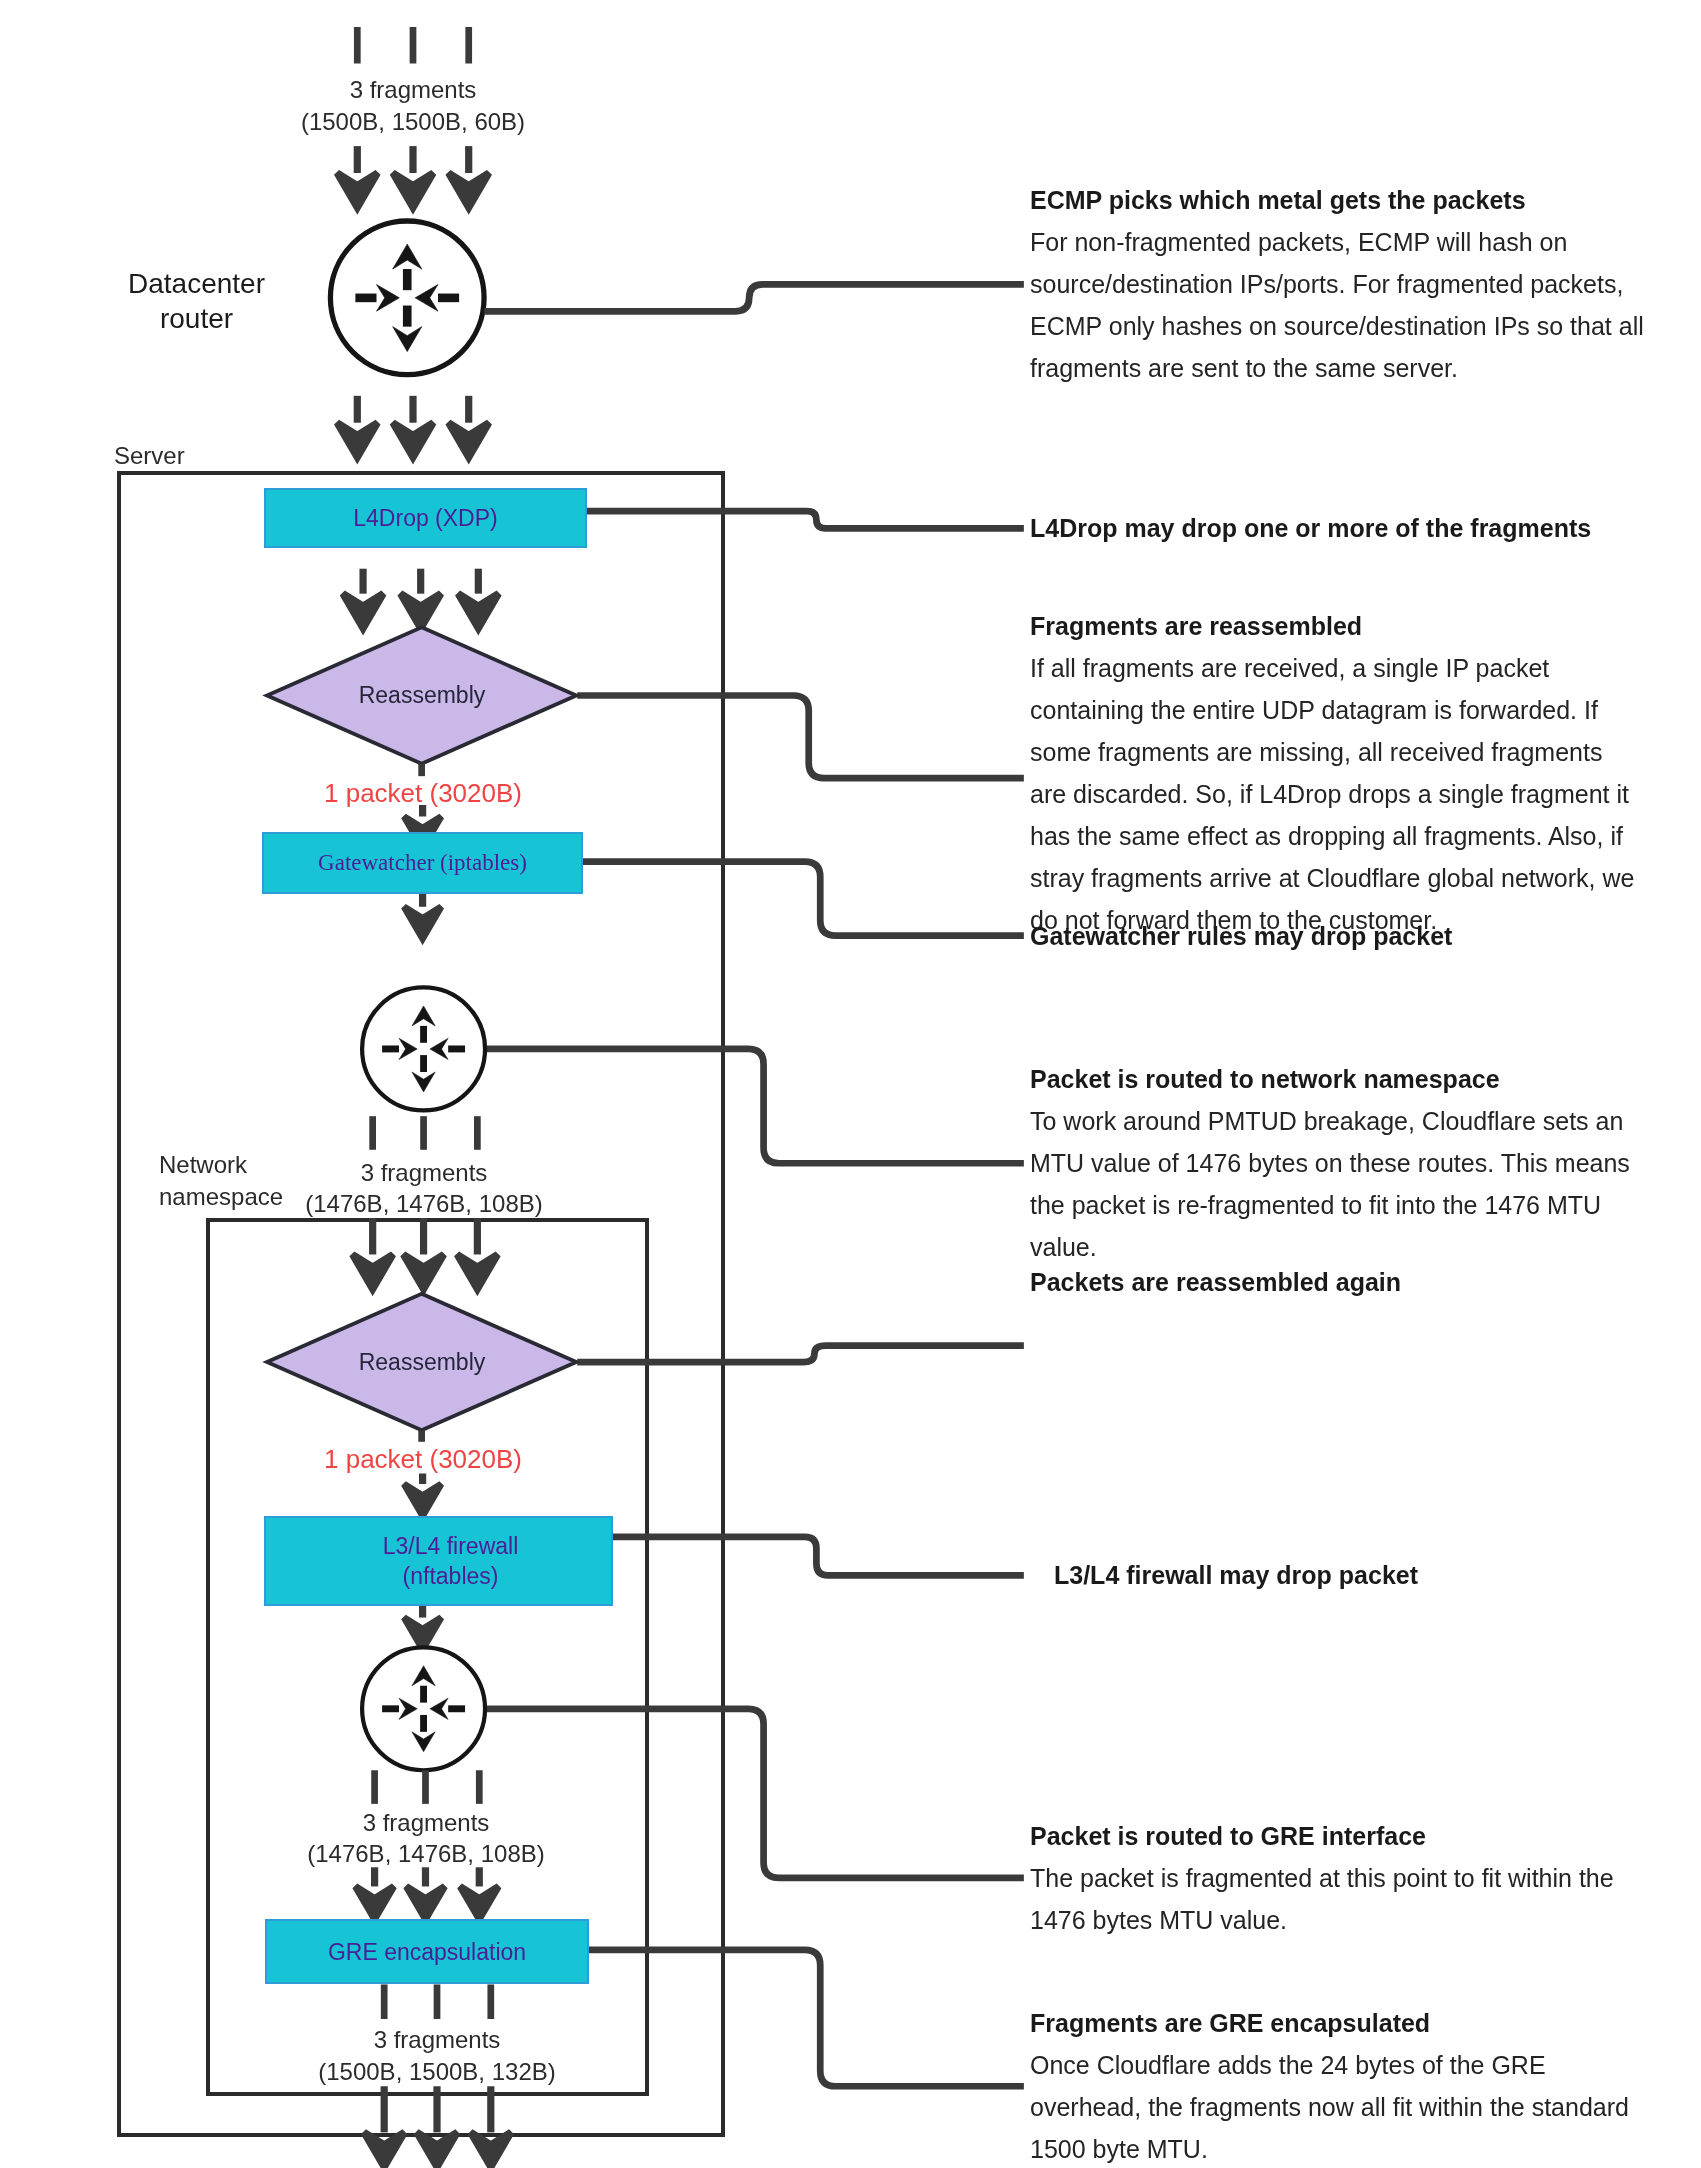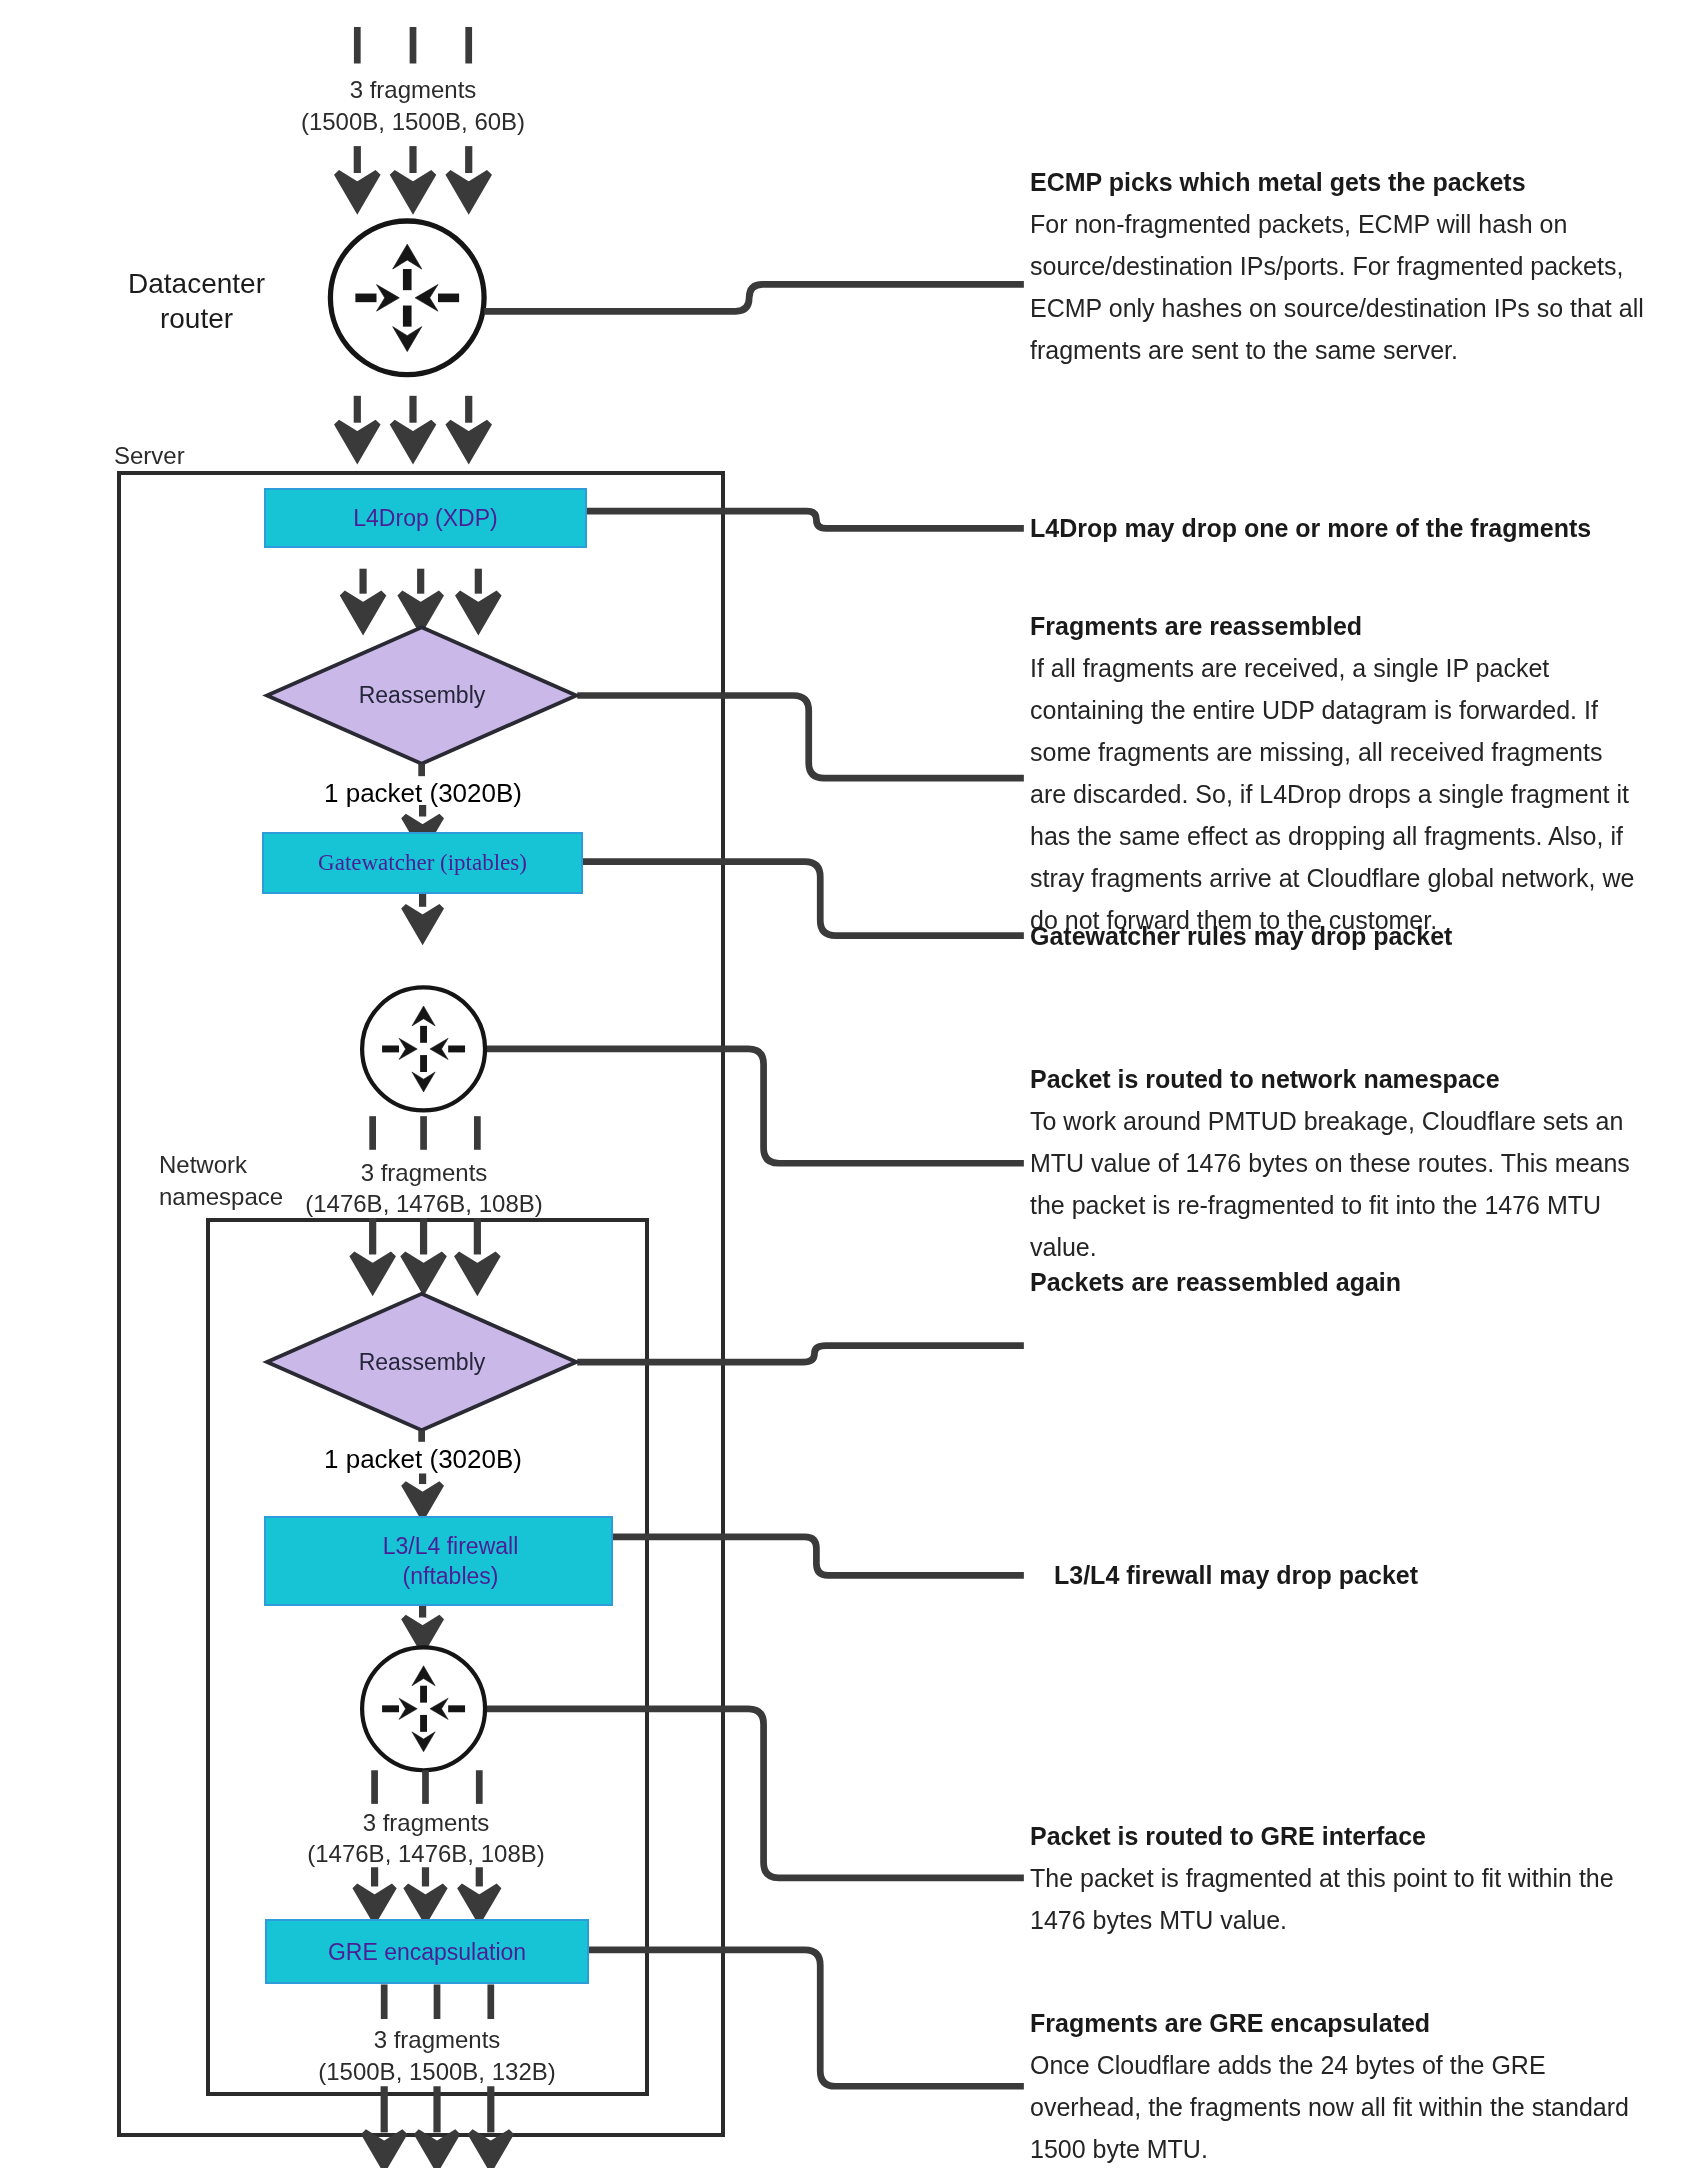--- a/index.html
+++ b/index.html
@@ -13,21 +13,21 @@
   
   .frame{position:absolute;border:4.8px solid #2b2b2b;background:transparent;}
   
   .proc{
     position:absolute;background:#17C4D6;border:2.9px solid #2E9CD9;
     display:flex;align-items:center;justify-content:center;
     font-size:23px;color:#4c1d95;text-align:center;line-height:30px;
   }
   
   .small-lbl{font-size:24px;line-height:32px;color:#2b2b2b;}
-  .packet-lbl{font-size:26px;line-height:31px;color:#000000;}
+  .packet-lbl{font-size:26px;line-height:31px;color:#ef4444;}
   .shape-lbl{font-size:23px;color:#26263a;}
   .side-lbl{font-size:28px;line-height:35px;color:#1c1c1c;}
   
   .ann{position:absolute;left:1030px;width:672px;font-size:25px;line-height:42px;}
   .ann .t{font-weight:bold;color:#1a1a1a;}
   .ann .b{color:#242424;}
   svg{position:absolute;left:0;top:0;pointer-events:none;}
 </style>
 </head>
 <body>
@@ -215,21 +215,21 @@
   <div class="abs ctr small-lbl" style="left:253px;top:1807px;width:346px;">3 fragments</div>
   <div class="abs ctr small-lbl" style="left:253px;top:1838px;width:346px;">(1476B, 1476B, 108B)</div>
 
   <div class="proc" style="left:265px;top:1919px;width:320px;height:61px;">
     <span>GRE encapsulation</span>
   </div>
 
   <div class="abs ctr small-lbl" style="left:264px;top:2024px;width:346px;">3 fragments</div>
   <div class="abs ctr small-lbl" style="left:264px;top:2056px;width:346px;">(1500B, 1500B, 132B)</div>
 
-  <div class="ann" style="top:161px;">
+  <div class="ann" style="top:179px;">
     <div class="t">ECMP picks which metal gets the packets</div>
     <div class="b prel">For non-fragmented packets, ECMP will hash on
 source/destination IPs/ports. For fragmented packets,
 ECMP only hashes on source/destination IPs so that all
 fragments are sent to the same server.</div>
   </div>
 
   <div class="ann" style="top:507px;">
     <div class="t">L4Drop may drop one or more of the fragments</div>
   </div>

